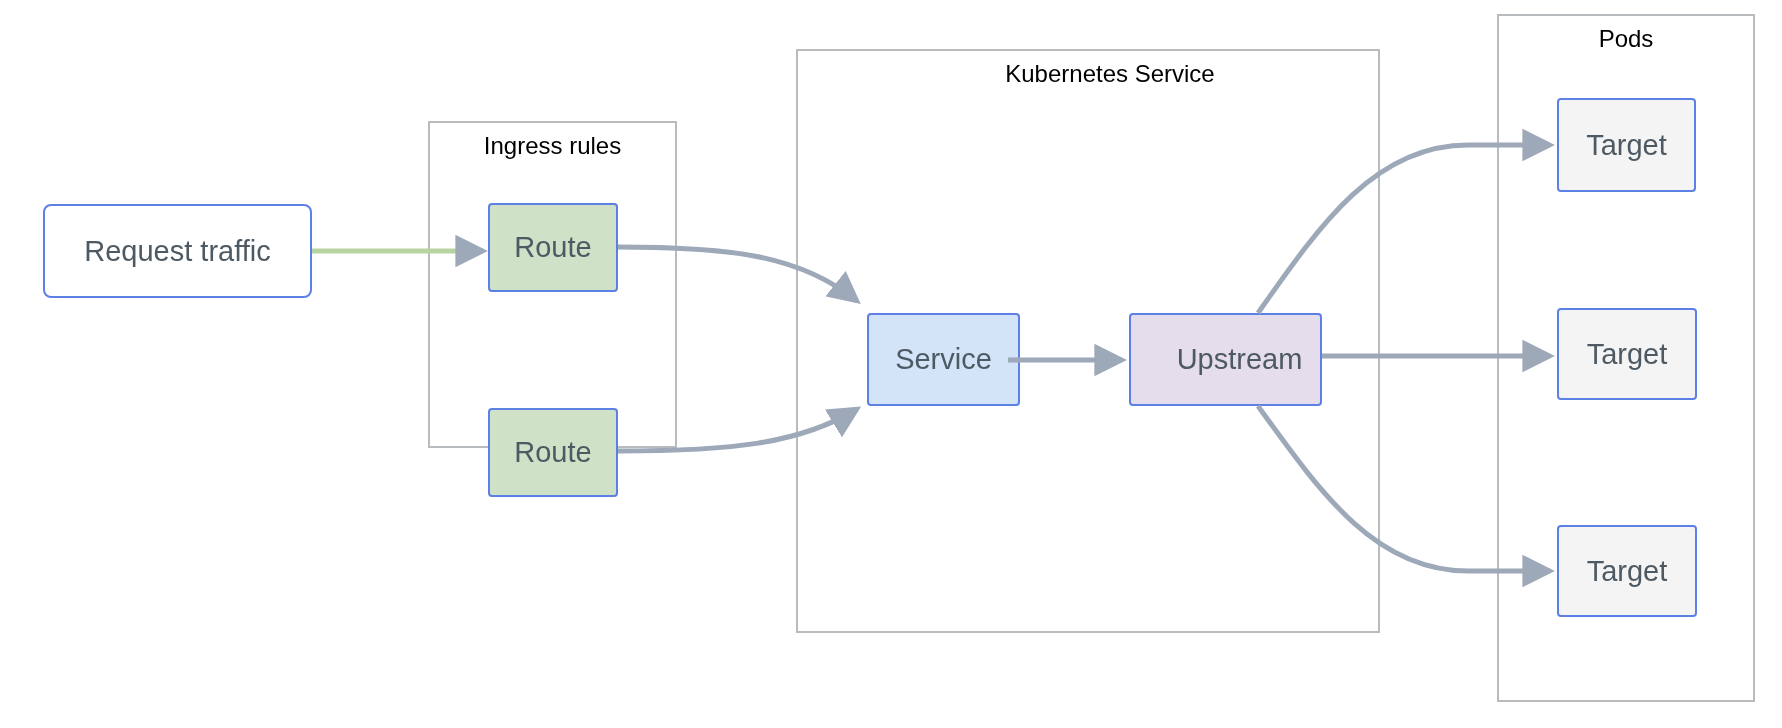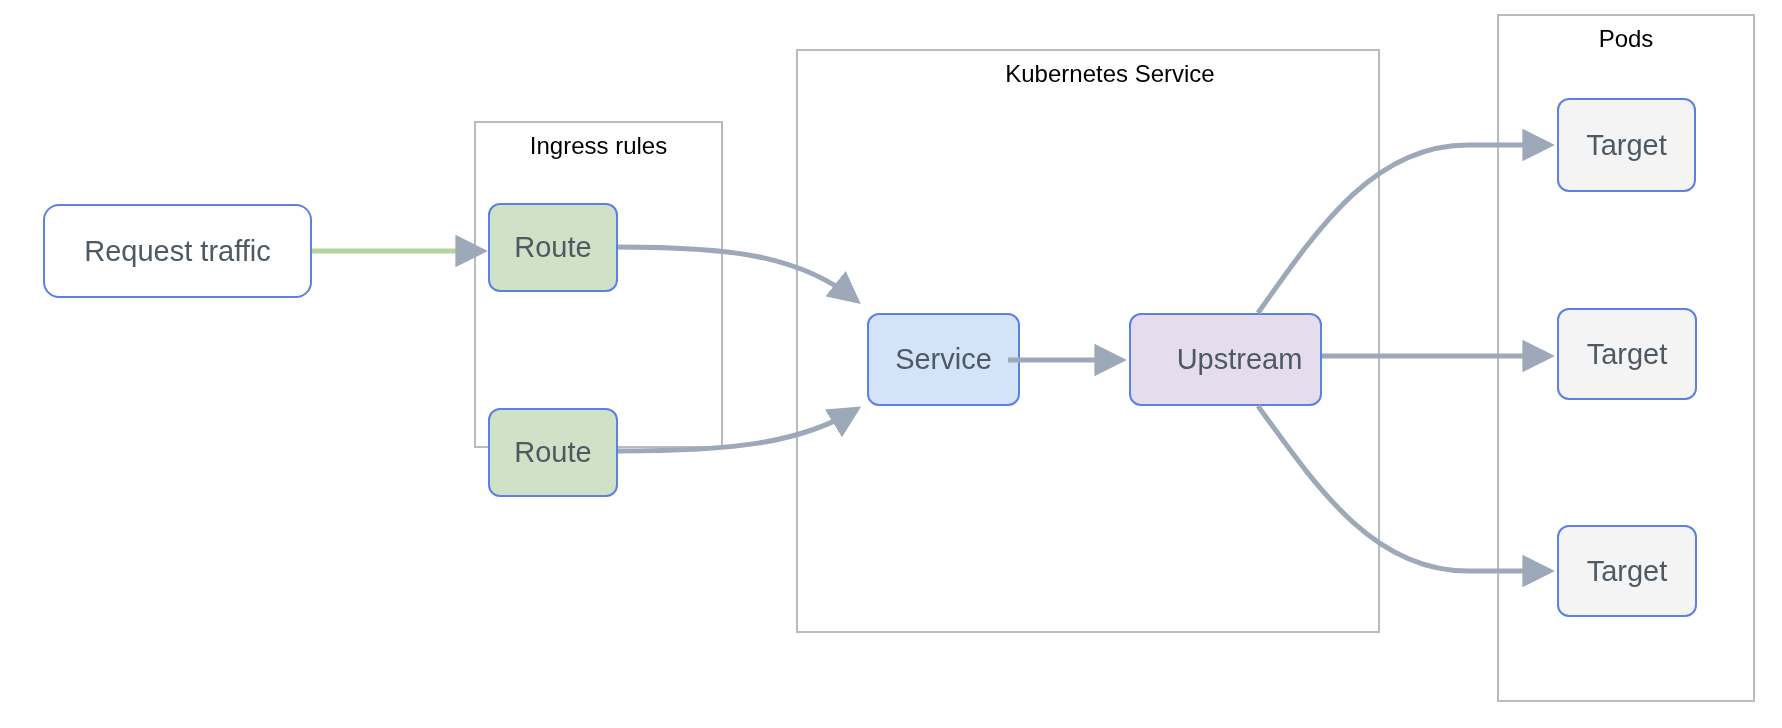--- a/index.html
+++ b/index.html
@@ -34,21 +34,21 @@
     display:block;
     text-align:center;
     padding-top:9px;
     font-size:24px;
     color:var(--title-text);
   }
   .node{
     position:absolute;
     box-sizing:border-box;
     border:2.5px solid var(--node-border);
-    border-radius:12px;
+    border-radius:4px;
     display:flex;
     align-items:center;
     justify-content:center;
     font-size:29px;
     color:var(--node-text);
     z-index:2;
     white-space:nowrap;
   }
   .node--request{background:var(--request-fill);}
   .node--route{background:var(--route-fill);}
@@ -67,33 +67,33 @@
     stroke-width:5;
   }
   svg.edges path.edge--green{stroke:var(--green-edge);}
   svg.edges marker path{fill:var(--arrow);}
 </style>
 </head>
 <body>
 
 <div class="canvas">
 
-  <div class="group" style="left:428px;top:121px;width:249px;height:327px;margin-left:46px;">
+  <div class="group" style="left:428px;top:121px;width:249px;height:327px;">
     <span class="group-title">Ingress rules</span>
   </div>
 
   <div class="group" style="left:796px;top:49px;width:584px;height:584px;padding-left:44px;">
     <span class="group-title">Kubernetes Service</span>
   </div>
 
   <div class="group" style="left:1497px;top:14px;width:258px;height:688px;">
     <span class="group-title">Pods</span>
   </div>
 
-  <div class="node node--request" style="left:43px;top:204px;width:269px;height:94px;border-radius:16px;">
+  <div class="node node--request" style="left:43px;top:204px;width:269px;height:94px;border-radius:8px;">
     <span>Request traffic</span>
   </div>
 
   <div class="node node--route" style="left:488px;top:203px;width:130px;height:89px;">
     <span>Route</span>
   </div>
 
   <div class="node node--route" style="left:488px;top:408px;width:130px;height:89px;">
     <span>Route</span>
   </div>

